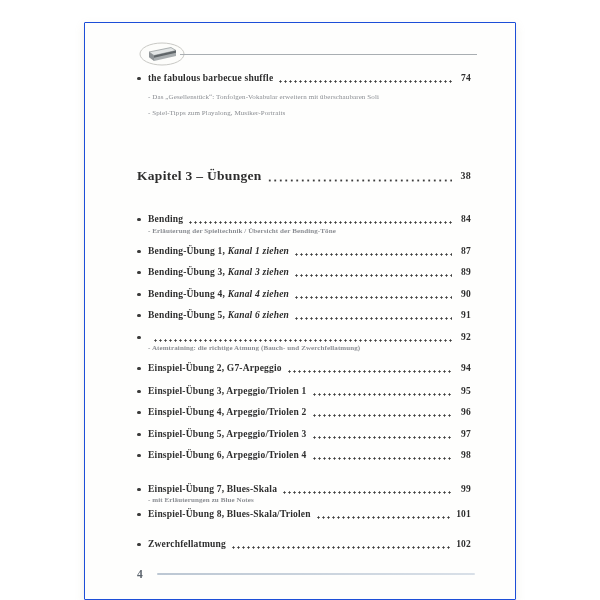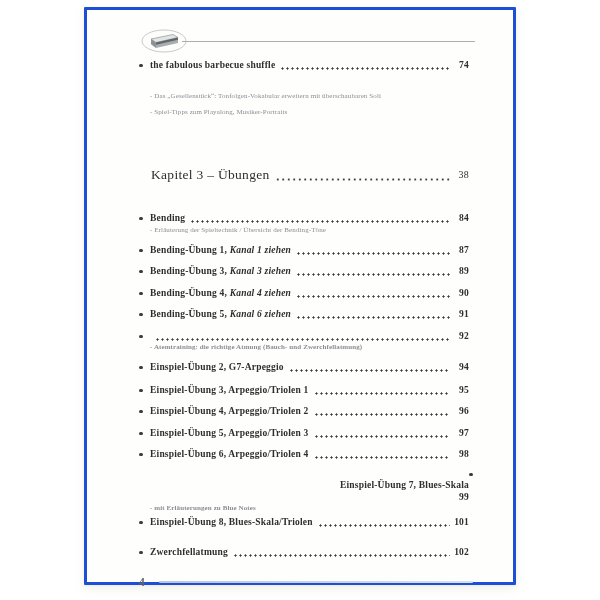--- a/index.html
+++ b/index.html
@@ -4,23 +4,23 @@
 <style>
   html,body{margin:0;padding:0;}
   body{
     width:600px;height:600px;position:relative;
     background:#ffffff;
     font-family:"Liberation Serif","DejaVu Serif",serif;
     color:#2e2e2e;
     overflow:hidden;
   }
   .page{
-    position:absolute;left:84px;top:7px;width:432px;height:578px;
+    position:absolute;left:84px;top:22px;width:432px;height:578px;
     background:#fefefd;
-    border:3px solid #1d4ed8;
+    border:1px solid #1d4ed8;
     box-sizing:border-box;
     box-shadow:0 4px 10px rgba(180,170,140,0.18), 0 1px 2px rgba(0,0,0,0.04);
     border-radius:1px;
   }
   
   .header{
     display:flex;align-items:center;
     padding:19px 38px 0 54px;
   }
   .header-rule{flex:1;height:1px;background:#a9aeb2;margin-left:-5px;}
@@ -42,39 +42,39 @@
     flex:1;height:3px;margin:0 3px 1px 5px;min-width:8px;
     background-image:radial-gradient(circle,#3d3d3d 0.9px,transparent 1.25px);
     background-size:5px 3px;background-repeat:repeat-x;background-position:left bottom;
   }
   .pagenum{white-space:nowrap;text-align:right;min-width:16px;}
   .subline{
     font-size:7px;line-height:9px;font-weight:normal;
     color:#8a8d92;margin-left:11px;white-space:nowrap;letter-spacing:0.1px;
   }
   .chapter-row{
-    font-size:13.5px;line-height:17px;font-weight:normal;letter-spacing:0.3px;margin-left:12px;
+    font-size:13.5px;line-height:17px;font-weight:bold;letter-spacing:0.3px;
   }
   .chapter-row .dots{margin-bottom:2px;background-size:5.5px 3px;}
   .chapter-row .pagenum{font-size:10px;}
   
   .footer{
     display:flex;align-items:center;
     padding:0 40px 0 52px;margin-top:18px;
   }
   .folio{font-size:11.5px;font-weight:bold;color:#5c646d;}
   .footer-rule{
     flex:1;height:2px;margin-left:14px;border-radius:1px;
     background:linear-gradient(to right,#bcc7d3,#d9e0e8);
   }
   
-  .mt7{margin-top:7px;}  .mt3{margin-top:21px;}  .mt49{margin-top:49px;}
-  .mt26{margin-top:30px;}.mt2{margin-top:2px;}  .mt10{margin-top:10px;}
+  .mt7{margin-top:7px;}  .mt3{margin-top:9px;}  .mt49{margin-top:49px;}
+  .mt26{margin-top:30px;}.mt2{margin-top:2px;font-weight:bold;}  .mt10{margin-top:10px;}
   .mt11{margin-top:11px;}.mt12{margin-top:12px;align-items:flex-end;}.mt1{margin-top:1px;font-weight:bold;}
-  .mt9{margin-top:9px;flex-direction:column;}  .mt4{margin-top:4px;}  .mt19{margin-top:19px;}
+  .mt9{margin-top:23px;}  .mt4{margin-top:4px;}  .mt19{margin-top:19px;}
 </style>
 </head>
 <body>
 
 <div class="page">
 
   <div class="header">
     <svg width="46" height="24" viewBox="0 0 46 24">
       <ellipse cx="23" cy="12" rx="22" ry="11" fill="#fdfdfb" stroke="#c9c9c5" stroke-width="1"></ellipse>
       <polygon points="10,10 32,5.5 37,8.5 15,13.5" fill="#e2e5e5" stroke="#7e8487" stroke-width="0.6"></polygon>

